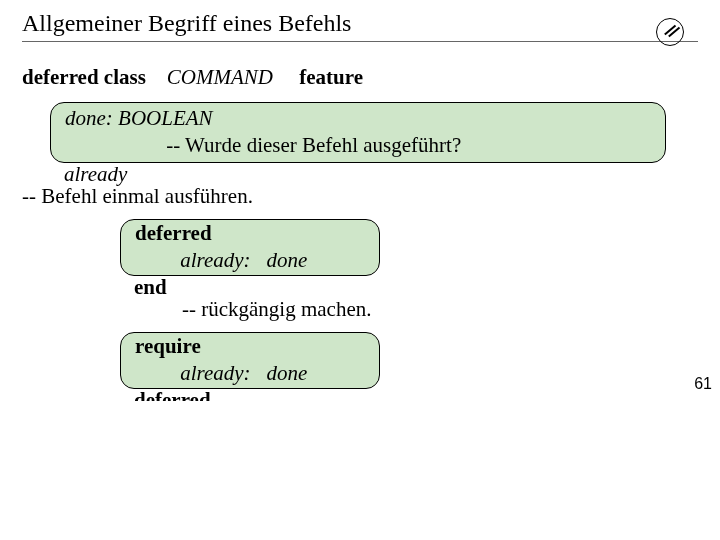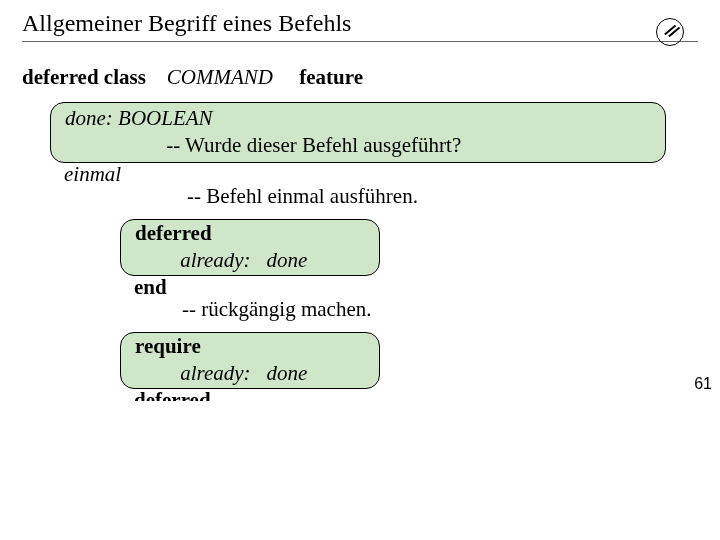--- a/index.html
+++ b/index.html
@@ -10,21 +10,21 @@
   .logo{position:absolute;top:8px;right:14px;width:28px;height:28px;border:1px solid #000;border-radius:50%;box-sizing:border-box}
   .logo::before{content:"";position:absolute;left:6px;top:10px;width:14px;height:1.5px;background:#000;transform:rotate(-40deg)}
   .logo::after{content:"";position:absolute;left:10px;top:12px;width:14px;height:1.5px;background:#000;transform:rotate(-40deg)}
   .content{padding-top:22px;font-size:21px;line-height:1.25}
   .kw{font-weight:bold}
   .cls{font-style:italic}
   .box{border:1.5px solid #000;border-radius:14px;padding:2px 14px 4px 14px;display:inline-block}
   .done-box{background:#cfe6c9;margin-left:28px;margin-top:12px;width:586px}
   .cmt{}
   .execute{margin-left:42px;margin-top:-2px}
-  .execute-cmt{margin-left:165px;margin-top:-4px}
+  .execute-cmt{margin-top:-4px}
   .small-box{background:#cfe6c9;margin-left:98px;margin-top:10px;width:230px;padding:0 14px 2px 14px}
   .end1{margin-left:112px;margin-top:-2px}
   .undo{margin-left:70px;margin-top:-2px}
   .undo-cmt{margin-left:160px;margin-top:-4px}
   .def2{margin-left:112px;margin-top:-2px}
   .page-num{position:absolute;bottom:8px;right:8px;font-family:Arial,Helvetica,sans-serif;font-size:16px;color:#000}
 </style>
 </head>
 <body>
 
@@ -43,21 +43,21 @@
       <span>&nbsp;&nbsp;&nbsp;</span>
       <span class="kw">feature</span>
     </div>
 
     <div class="box done-box">
       <span class="cls">done: BOOLEAN</span><br>
       <span style="display:inline-block;width:96px"></span>
       <span class="cmt">-- Wurde dieser Befehl ausgeführt?</span>
     </div>
 
-    <div class="execute"><span class="cls">einmal</span></div>
+    <div class="execute"><span class="cls">already</span></div>
     <div class="execute-cmt">-- Befehl einmal ausführen.</div>
 
     <div class="box small-box">
       <div><span class="kw">deferred</span></div>
       <div>
         <span style="display:inline-block;width:40px"></span>
         <span class="cls">already:</span>
         <span>&nbsp;</span>
         <span class="cls">done</span>
       </div>

